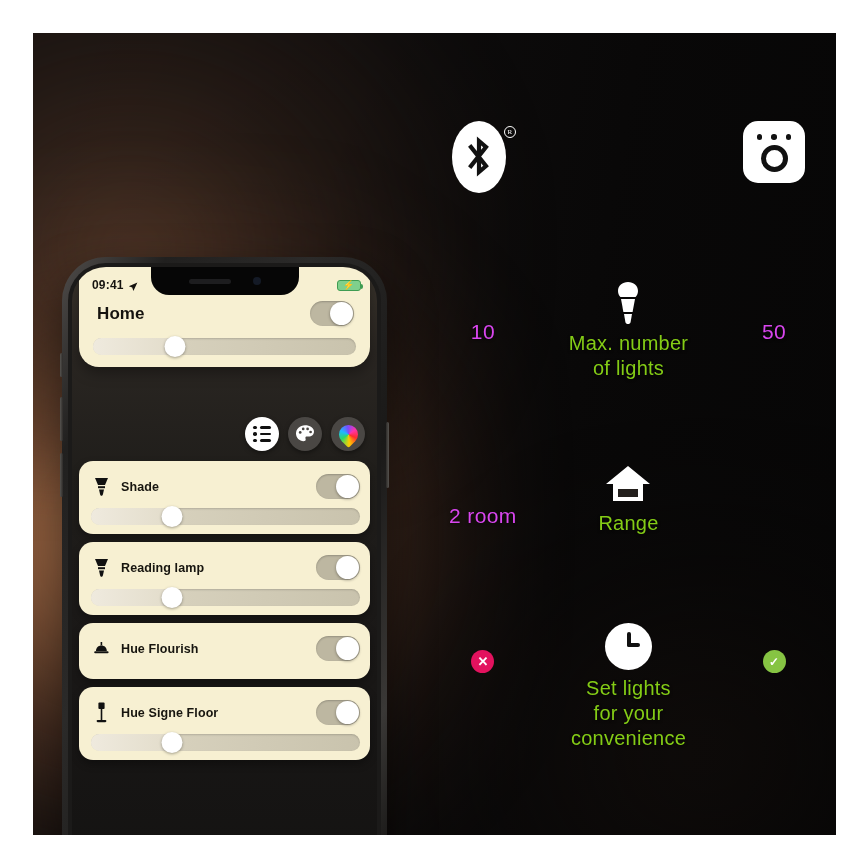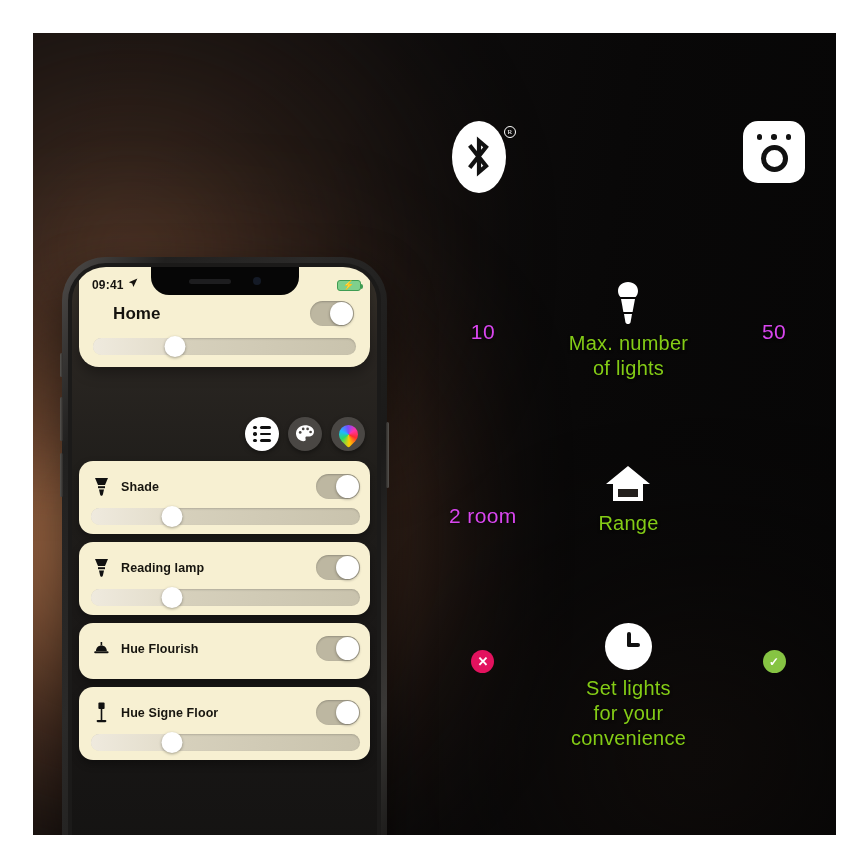--- a/index.html
+++ b/index.html
@@ -279,21 +279,21 @@
     justify-content: space-between;
     padding: 6px 16px 0 20px;
     pointer-events: none;
   }
   .sb-time {
     font-size: 12px;
     font-weight: 700;
     color: #15130f;
     letter-spacing: 0.2px;
     display: flex;
-    align-items: flex-start;
+    align-items: flex-end;
     gap: 4px;
   }
   .sb-right { display: flex; align-items: center; }
   .battery {
     position: relative;
     width: 24px; height: 11px;
     border: 1.2px solid #3f9c52;
     border-radius: 3px;
     background: #7fd08c;
     display: flex; align-items: center; justify-content: center;
@@ -316,21 +316,20 @@
     background: #f7f0d2;
     padding: 30px 14px 12px 14px;
     z-index: 4;
     box-shadow: 0 6px 14px rgba(0,0,0,0.34);
   }
   .home-title-row {
     display: flex;
     align-items: center;
     justify-content: space-between;
     padding: 4px 2px 0 4px;
-    margin-left: 16px;
   }
   .home-title {
     font-size: 17px;
     font-weight: 700;
     color: #15130f;
     letter-spacing: 0.1px;
   }
 
   
   .toggle {

